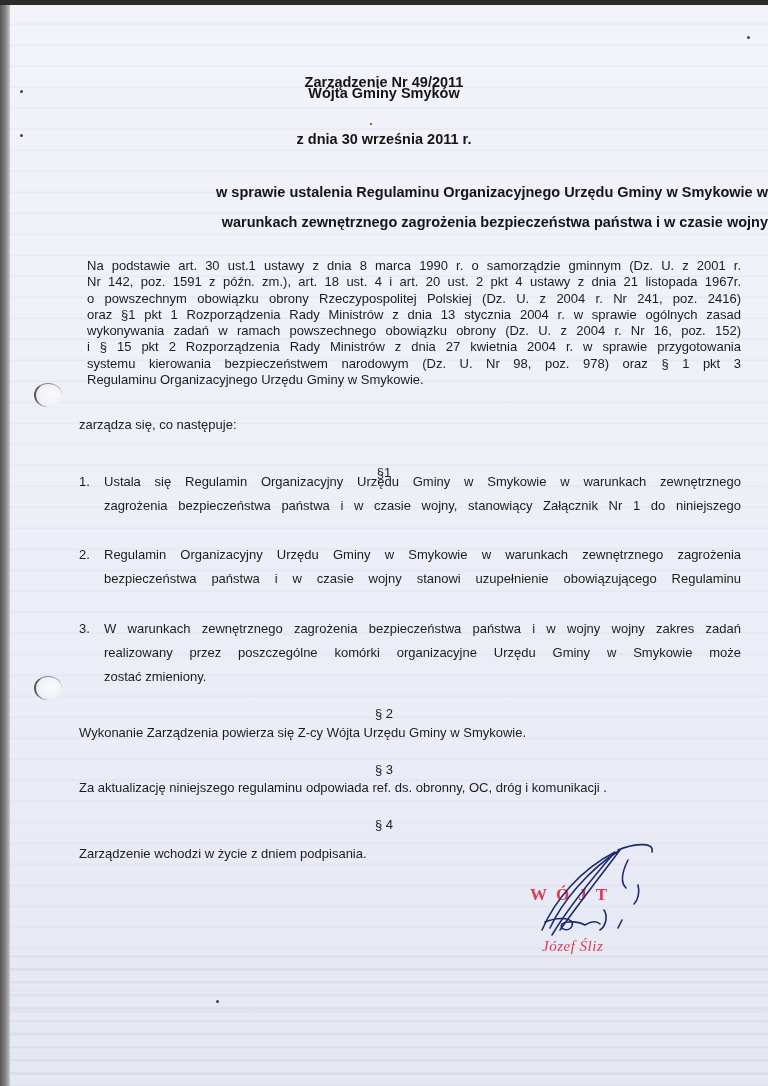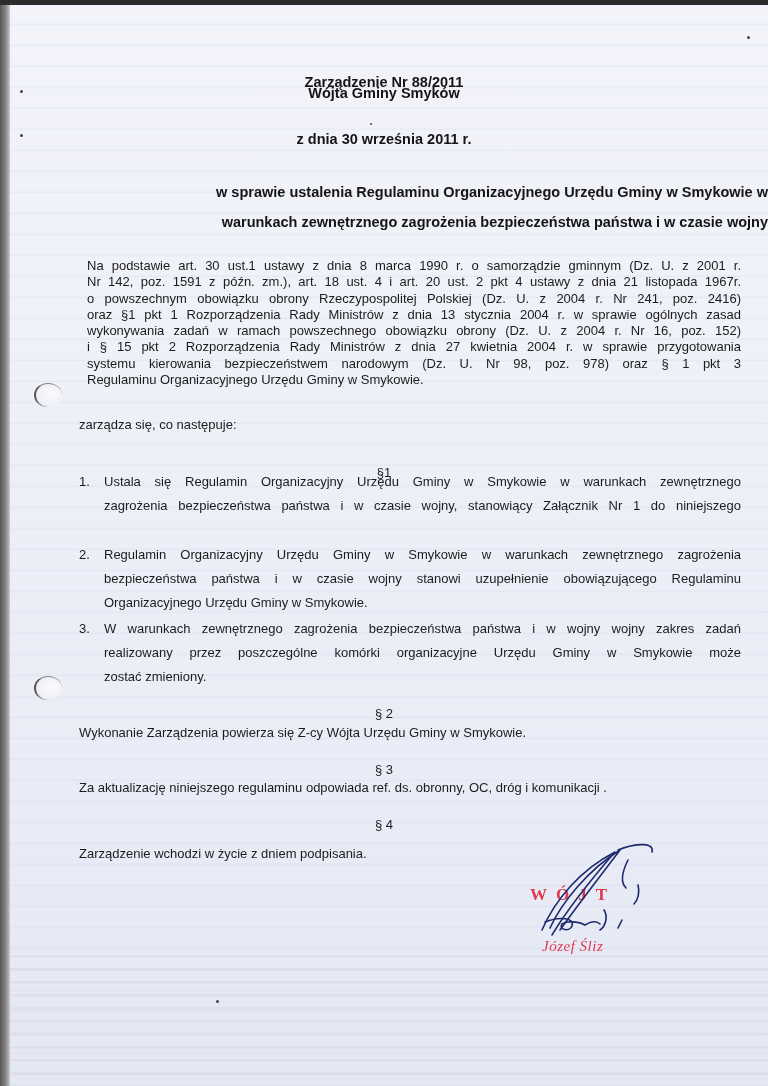--- a/index.html
+++ b/index.html
@@ -84,21 +84,21 @@
 
 <div class="punch-hole" style="left:34px; top:383px;"></div>
 <div class="punch-hole" style="left:34px; top:676px;"></div>
 
 <div class="speck" style="left:20px; top:90px;"></div>
 <div class="speck" style="left:20px; top:134px;"></div>
 <div class="speck" style="left:747px; top:36px;"></div>
 <div class="speck" style="left:216px; top:1000px;"></div>
 <div class="speck" style="left:370px; top:123px; width:2px; height:2px;"></div>
 
-<div class="title-block t1">Zarządzenie Nr 88/2011</div>
+<div class="title-block t1">Zarządzenie Nr 49/2011</div>
 <div class="title-block t2">Wójta  Gminy Smyków</div>
 <div class="title-block t3">z dnia 30 września 2011 r.</div>
 
 <div class="subject">
   <div>w sprawie ustalenia Regulaminu Organizacyjnego Urzędu Gminy  w Smykowie w</div>
   <div>warunkach zewnętrznego zagrożenia bezpieczeństwa państwa i w czasie wojny</div>
 </div>
 
 <div class="preamble">
   <div>Na podstawie art. 30 ust.1 ustawy z dnia 8 marca 1990 r. o samorządzie gminnym (Dz. U. z 2001 r.</div>
@@ -118,21 +118,20 @@
 <div class="list">
   <div class="list-item li1">
     <span class="num">1.</span>
     <span class="line">Ustala się Regulamin Organizacyjny Urzędu Gminy w Smykowie w warunkach zewnętrznego</span>
     <span class="line">zagrożenia bezpieczeństwa państwa i w czasie wojny, stanowiący Załącznik Nr 1 do niniejszego</span>
   </div>
   <div class="list-item li2">
     <span class="num">2.</span>
     <span class="line">Regulamin Organizacyjny Urzędu Gminy w  Smykowie w warunkach zewnętrznego zagrożenia</span>
     <span class="line">bezpieczeństwa państwa i w czasie wojny stanowi uzupełnienie obowiązującego Regulaminu</span>
-    <span class="line last">Organizacyjnego Urzędu Gminy  w Smykowie.</span>
   </div>
   <div class="list-item li3">
     <span class="num">3.</span>
     <span class="line">W warunkach zewnętrznego zagrożenia bezpieczeństwa państwa i w wojny wojny zakres zadań</span>
     <span class="line">realizowany przez poszczególne komórki organizacyjne Urzędu Gminy   w Smykowie może</span>
     <span class="line last">zostać zmieniony.</span>
   </div>
 </div>
 
 <div class="para-heading p2">§ 2</div>

